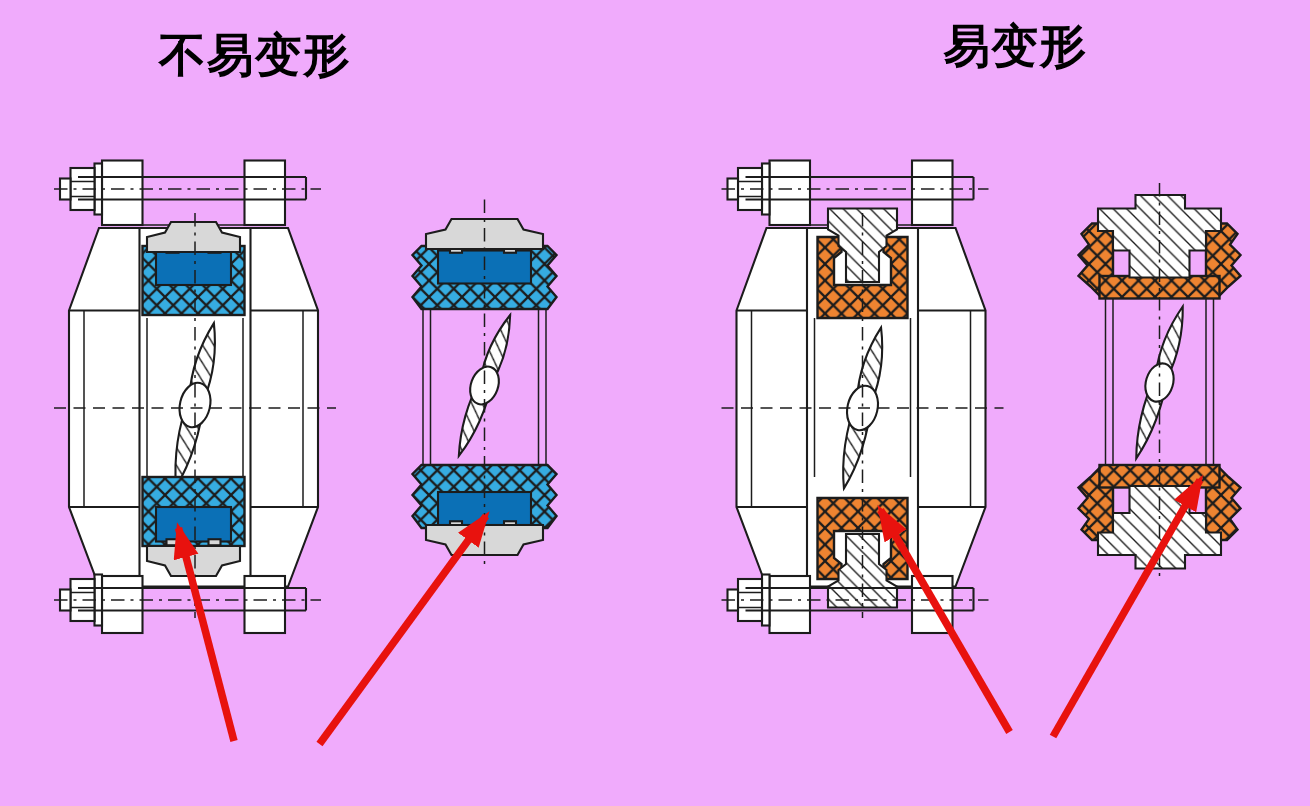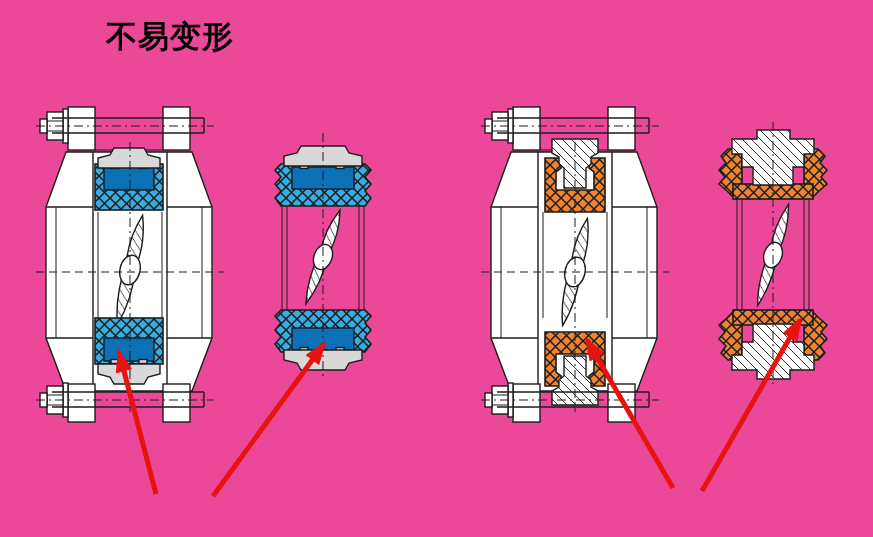--- a/index.html
+++ b/index.html
@@ -37,23 +37,24 @@
   .pbB{fill:var(--c-seal_blue,#36ace1);}
   .pbO{fill:var(--c-seal_orange,#ee8431);}
   .plh{stroke:var(--c-outline,#1c1c1c);stroke-width:1.5;fill:none;}
   .pld{stroke:var(--c-outline,#1c1c1c);stroke-width:.9;fill:none;}
   .pw {fill:var(--c-white,#fff);}
   .ah {fill:var(--c-arrow_red,#e8120e);}
 </style>
 </head>
 <body>
 
-<div id="stage" style="background: #ec4899;">
+<div id="stage" style="background: #f0abfc;">
 
   <div id="title-left" class="label">不易变形</div>
+  <div id="title-right" class="label">易变形</div>
 
   <svg width="873" height="537" viewBox="0 0 873 537">
     <defs>
       <pattern id="xhatchB" width="11" height="11" patternUnits="userSpaceOnUse">
         <rect class="pbB" width="11" height="11"></rect>
         <path class="plh" d="M0,0 L11,11 M11,0 L0,11"></path>
       </pattern>
       <pattern id="xhatchO" width="11" height="11" patternUnits="userSpaceOnUse">
         <rect class="pbO" width="11" height="11"></rect>
         <path class="plh" d="M0,0 L11,11 M11,0 L0,11"></path>

